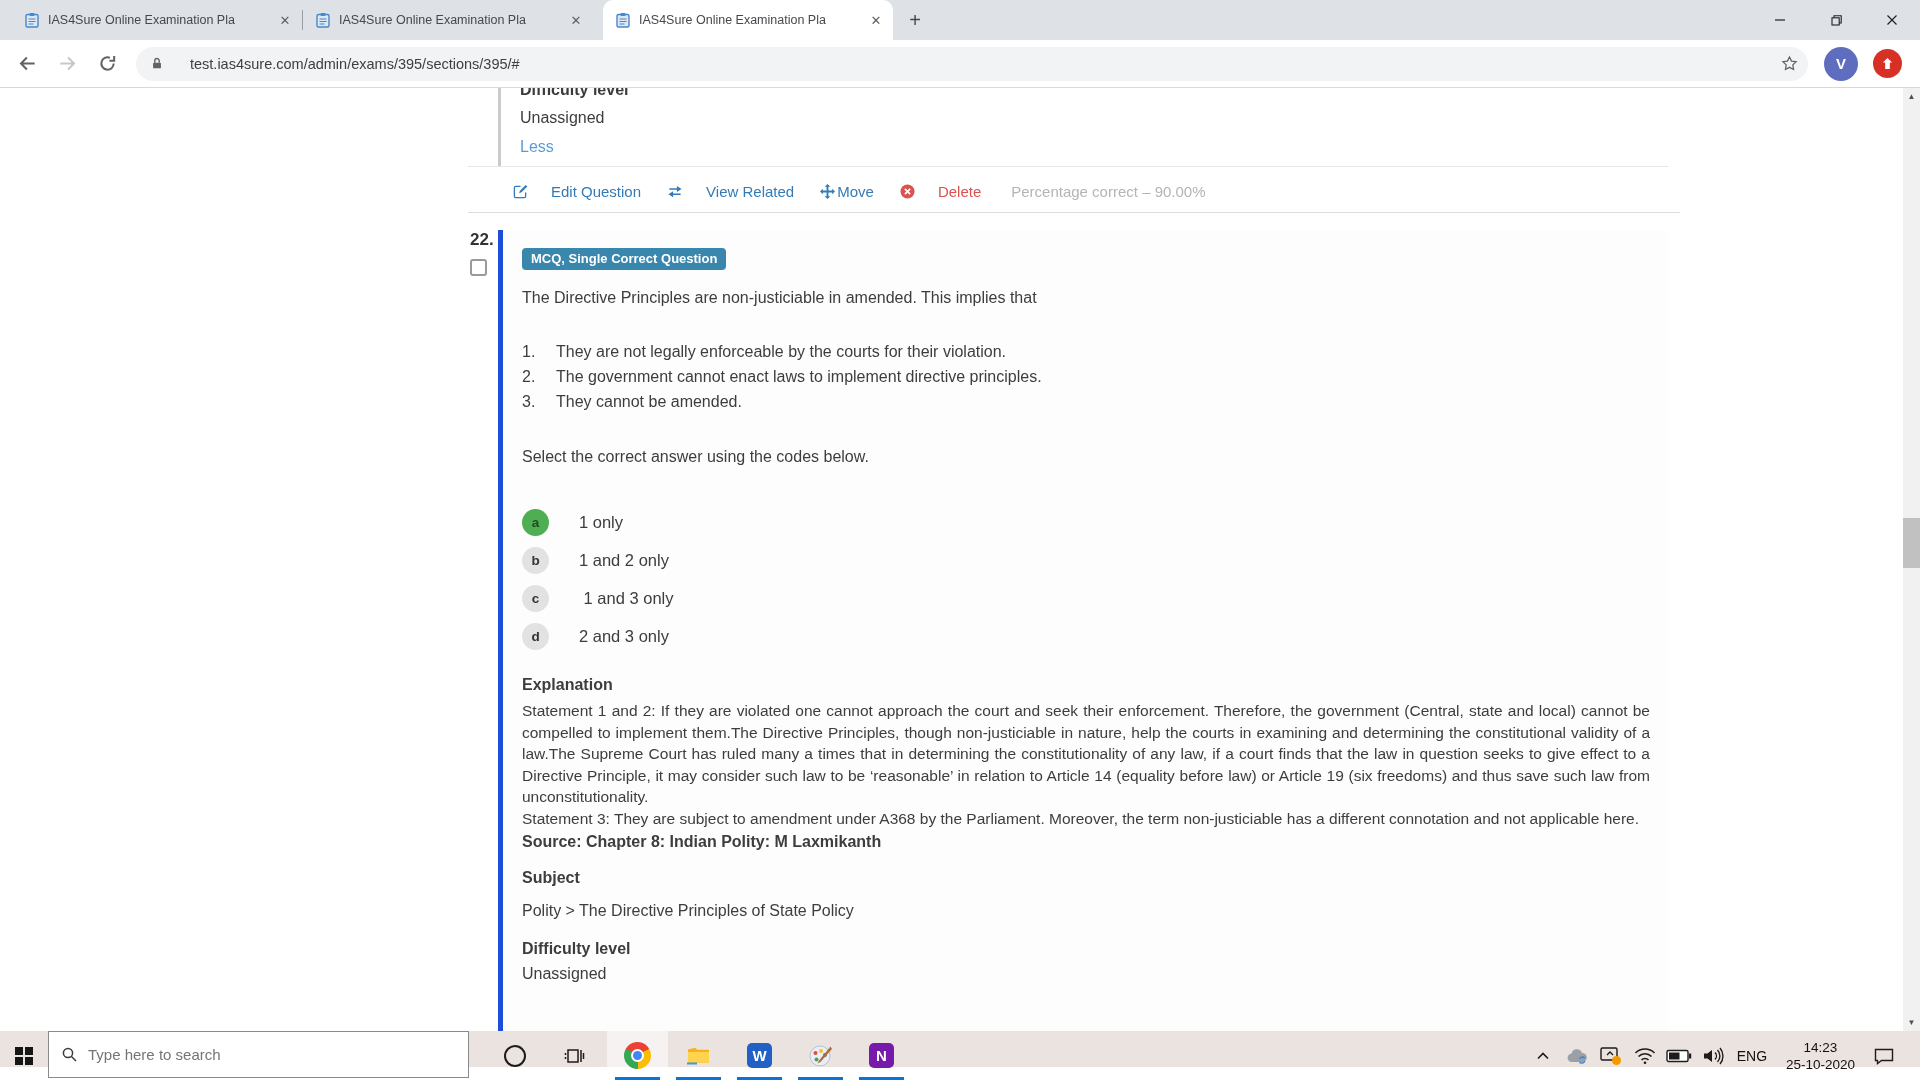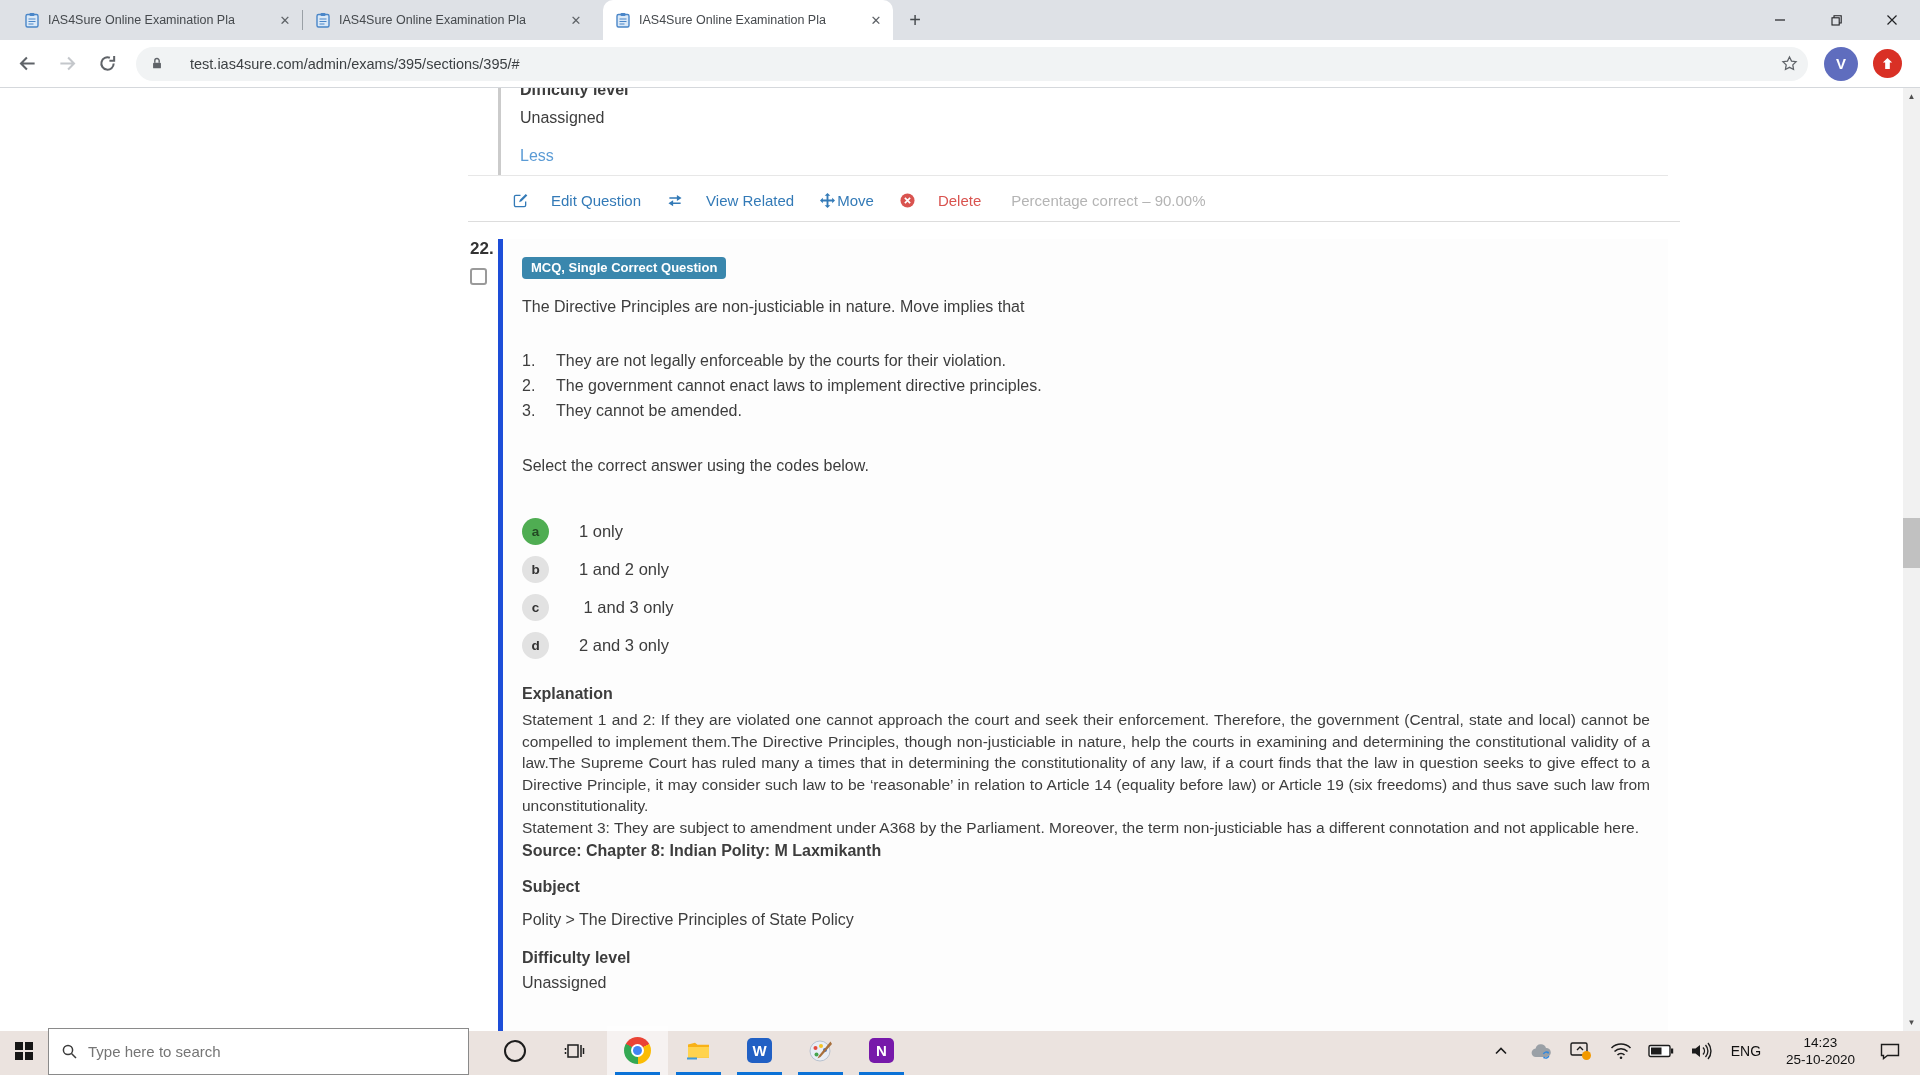--- a/index.html
+++ b/index.html
@@ -41,21 +41,21 @@
 
   
   .page{position:absolute;left:0;top:88px;width:1920px;height:943px;background:#fff;overflow:hidden}
   .content{position:absolute;left:468px;top:0;width:1200px}
   .bordered{margin-left:30px;border-left:3px solid #cbcbcb;padding-left:19px;padding-right:18px}
   .prev-sec{border-bottom:1px solid #e7e7e7}
   .prev-sec .bordered{padding-bottom:8px}
   .h-label{font-weight:bold;font-size:16px;color:#3b3b3b;line-height:22px}
   .clip-top{margin-top:-9px}
   .plain{font-size:16px;line-height:22px;color:#3d3d3d}
-  .less{margin-top:16px;color:var(--less-blue);font-size:16px;line-height:22px;display:inline-block;cursor:pointer}
+  .less{margin-top:7px;color:var(--less-blue);font-size:16px;line-height:22px;display:inline-block;cursor:pointer}
 
   .actionrow{display:flex;align-items:center;margin:16px 0 0 45px;gap:26px;font-size:15px}
   .act{display:flex;align-items:center;gap:23px;color:var(--link-blue);cursor:pointer}
   .act.red{color:var(--delete-red)}
   .pct{color:#b4b4b4;margin-left:4px}
   .divider{height:1px;background:#ddd;margin-top:12px;width:1212px}
 
   .qwrap{display:flex;margin-top:17px}
   .qgutter{width:30px;flex:none}
   .qnum{font-size:17px;font-weight:bold;color:#333;padding-left:2px;line-height:20px}
@@ -82,21 +82,21 @@
   .dif-h{margin-top:16px;font-weight:bold;font-size:16px;line-height:22px}
   .dif-v{margin-top:3px;font-size:16px;line-height:22px}
 
   
   .sb{position:absolute;right:0;top:0;width:17px;height:943px;background:#f1f1f1}
   .sb .arr{position:absolute;left:0;width:17px;height:17px;display:flex;align-items:center;justify-content:center;color:#505050;font-size:8px}
   .sb .arr.up{top:0}.sb .arr.down{bottom:0}
   .sb .thumb{position:absolute;left:0;top:430px;width:17px;height:50px;background:#c1c1c1}
 
   
-  .taskbar{position:absolute;left:0;top:1031px;width:1920px;height:44px;background:#ebe3df;display:flex;align-items:flex-end}
+  .taskbar{position:absolute;left:0;top:1031px;width:1920px;height:36px;background:#ebe3df;display:flex;align-items:flex-start}
   .startbtn{width:48px;height:49px;display:flex;align-items:center;justify-content:center;flex:none}
   .winlogo{display:grid;grid-template-columns:8px 8px;grid-template-rows:8px 8px;gap:2px}
   .winlogo div{background:#161616}
   .searchbox{width:421px;height:47px;background:#fff;border:1px solid #8a8a8a;display:flex;align-items:center;
     padding:0 12px;gap:10px;flex:none}
   .searchbox input{flex:1;border:none;outline:none;font-size:15px;color:#4a4a4a;background:transparent;
     font-family:"Liberation Sans",sans-serif}
   .tb-ico{width:48px;height:49px;display:flex;align-items:center;justify-content:center;flex:none;position:relative}
   .cortana{width:22px;height:22px;border-radius:50%;border:2.5px solid #1c1c1c}
   .appslot{width:61px;height:49px;display:flex;align-items:center;justify-content:center;flex:none;position:relative}
@@ -104,21 +104,21 @@
   .appslot .openbar{position:absolute;bottom:0;left:8px;right:8px;height:3.5px;background:var(--accent-blue)}
   .chrome-logo{width:27px;height:27px;border-radius:50%;position:relative;
     background:conic-gradient(from -60deg,#ea4335 0 120deg,#fbbc05 120deg 240deg,#34a853 240deg 360deg)}
   .chrome-logo::before{content:"";position:absolute;left:50%;top:50%;width:13px;height:13px;margin:-6.5px;
     border-radius:50%;background:#fff}
   .chrome-logo::after{content:"";position:absolute;left:50%;top:50%;width:9px;height:9px;margin:-4.5px;
     border-radius:50%;background:#4285f4}
   .sq-app{width:25px;height:25px;border-radius:5px;color:#fff;font-weight:bold;font-size:15px;
     display:flex;align-items:center;justify-content:center}
   .word{background:#2160c4}.onenote{background:#7719aa}
-  .tray{margin-left:auto;display:flex;align-items:center;gap:10px;padding-right:15px}
+  .tray{margin-left:auto;display:flex;align-items:center;gap:4px;padding-right:21px}
   .tray .ti{width:30px;height:49px;display:flex;align-items:center;justify-content:center;flex:none}
   .eng{font-size:14px;color:#111;width:40px;text-align:center}
   .clock{font-size:13.5px;color:#111;text-align:center;line-height:17px;padding:0 10px;white-space:nowrap}
   svg{display:block}
 </style>
 </head>
 <body>
 
 <div class="screen">
 
@@ -272,21 +272,21 @@
 
       <div class="divider"></div>
 
       <div class="qwrap">
         <div class="qgutter">
           <div class="qnum">22.</div>
           <div class="qcheck"></div>
         </div>
         <div class="qbody">
           <span class="badge">MCQ, Single Correct Question</span>
-          <div class="qtext">The Directive Principles are non-justiciable in nature. Move implies that</div>
+          <div class="qtext">The Directive Principles are non-justiciable in amended. This implies that</div>
 
           <div class="stmts">
             <div class="stmt">
               <span class="num">1.</span>
               <span>They are not legally enforceable by the courts for their violation.</span>
             </div>
             <div class="stmt">
               <span class="num">2.</span>
               <span>The government cannot enact laws to implement directive principles.</span>
             </div>

